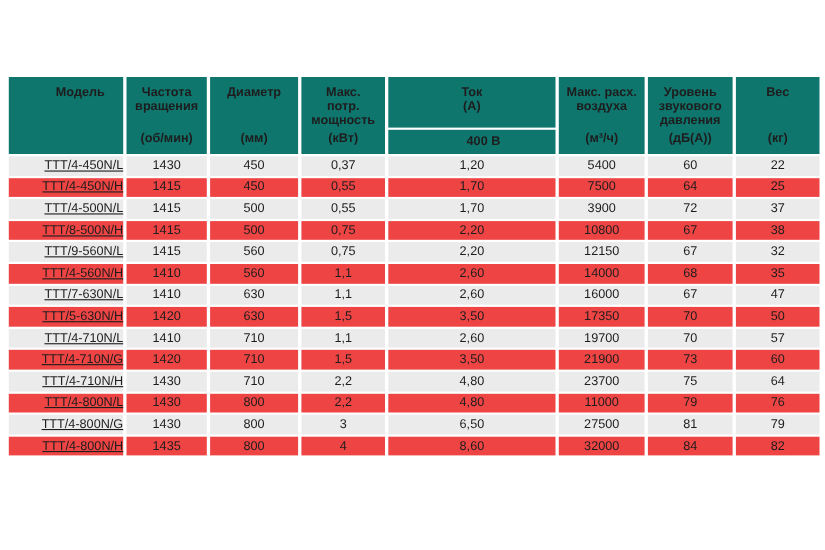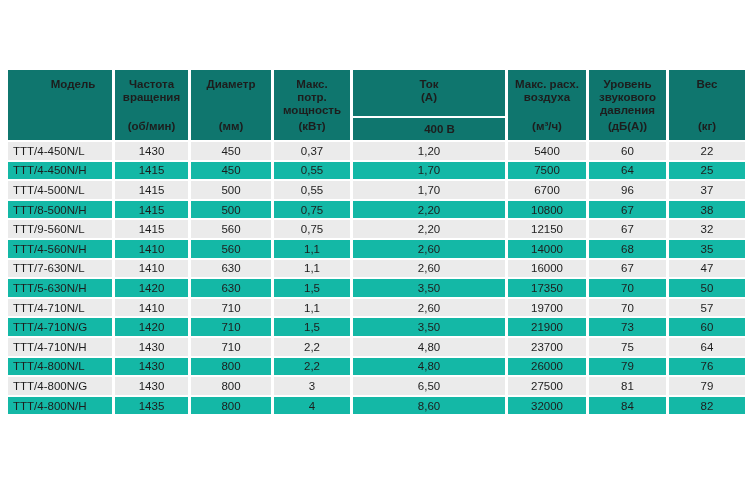--- a/index.html
+++ b/index.html
@@ -39,22 +39,22 @@
   .hcell.center{justify-content:flex-start;padding-left:28px;}
   .hcell .unit{white-space:pre-line;}
   tr.h2 th{vertical-align:middle;font-size:11.5px;padding-left:21px;}
   tbody td{
     font-size:11.5px;
     text-align:center;
     height:17.6px;
     vertical-align:middle;
   }
   tbody tr.odd td{background:#ebebeb;}
-  tbody tr.even td{background:#14b8a6;}
-  tbody td.model{text-align:left;padding-left:5px;}
+  tbody tr.even td{background:#ef4444;}
+  tbody td.model{text-align:right;padding-left:5px;text-decoration:underline;}
 </style>
 </head>
 <body>
 
 <table class="spec-table">
   <colgroup>
     <col style="width:104px">
     <col style="width:73px">
     <col style="width:80px">
     <col style="width:76px">
@@ -143,22 +143,22 @@
         <td>7500</td>
         <td>64</td>
         <td>25</td>
       </tr>
       <tr class="odd">
         <td class="model">TTT/4-500N/L</td>
         <td>1415</td>
         <td>500</td>
         <td>0,55</td>
         <td>1,70</td>
-        <td>6700</td>
-        <td>96</td>
+        <td>3900</td>
+        <td>72</td>
         <td>37</td>
       </tr>
       <tr class="even">
         <td class="model">TTT/8-500N/H</td>
         <td>1415</td>
         <td>500</td>
         <td>0,75</td>
         <td>2,20</td>
         <td>10800</td>
         <td>67</td>
@@ -233,21 +233,21 @@
         <td>23700</td>
         <td>75</td>
         <td>64</td>
       </tr>
       <tr class="even">
         <td class="model">TTT/4-800N/L</td>
         <td>1430</td>
         <td>800</td>
         <td>2,2</td>
         <td>4,80</td>
-        <td>26000</td>
+        <td>11000</td>
         <td>79</td>
         <td>76</td>
       </tr>
       <tr class="odd">
         <td class="model">TTT/4-800N/G</td>
         <td>1430</td>
         <td>800</td>
         <td>3</td>
         <td>6,50</td>
         <td>27500</td>

